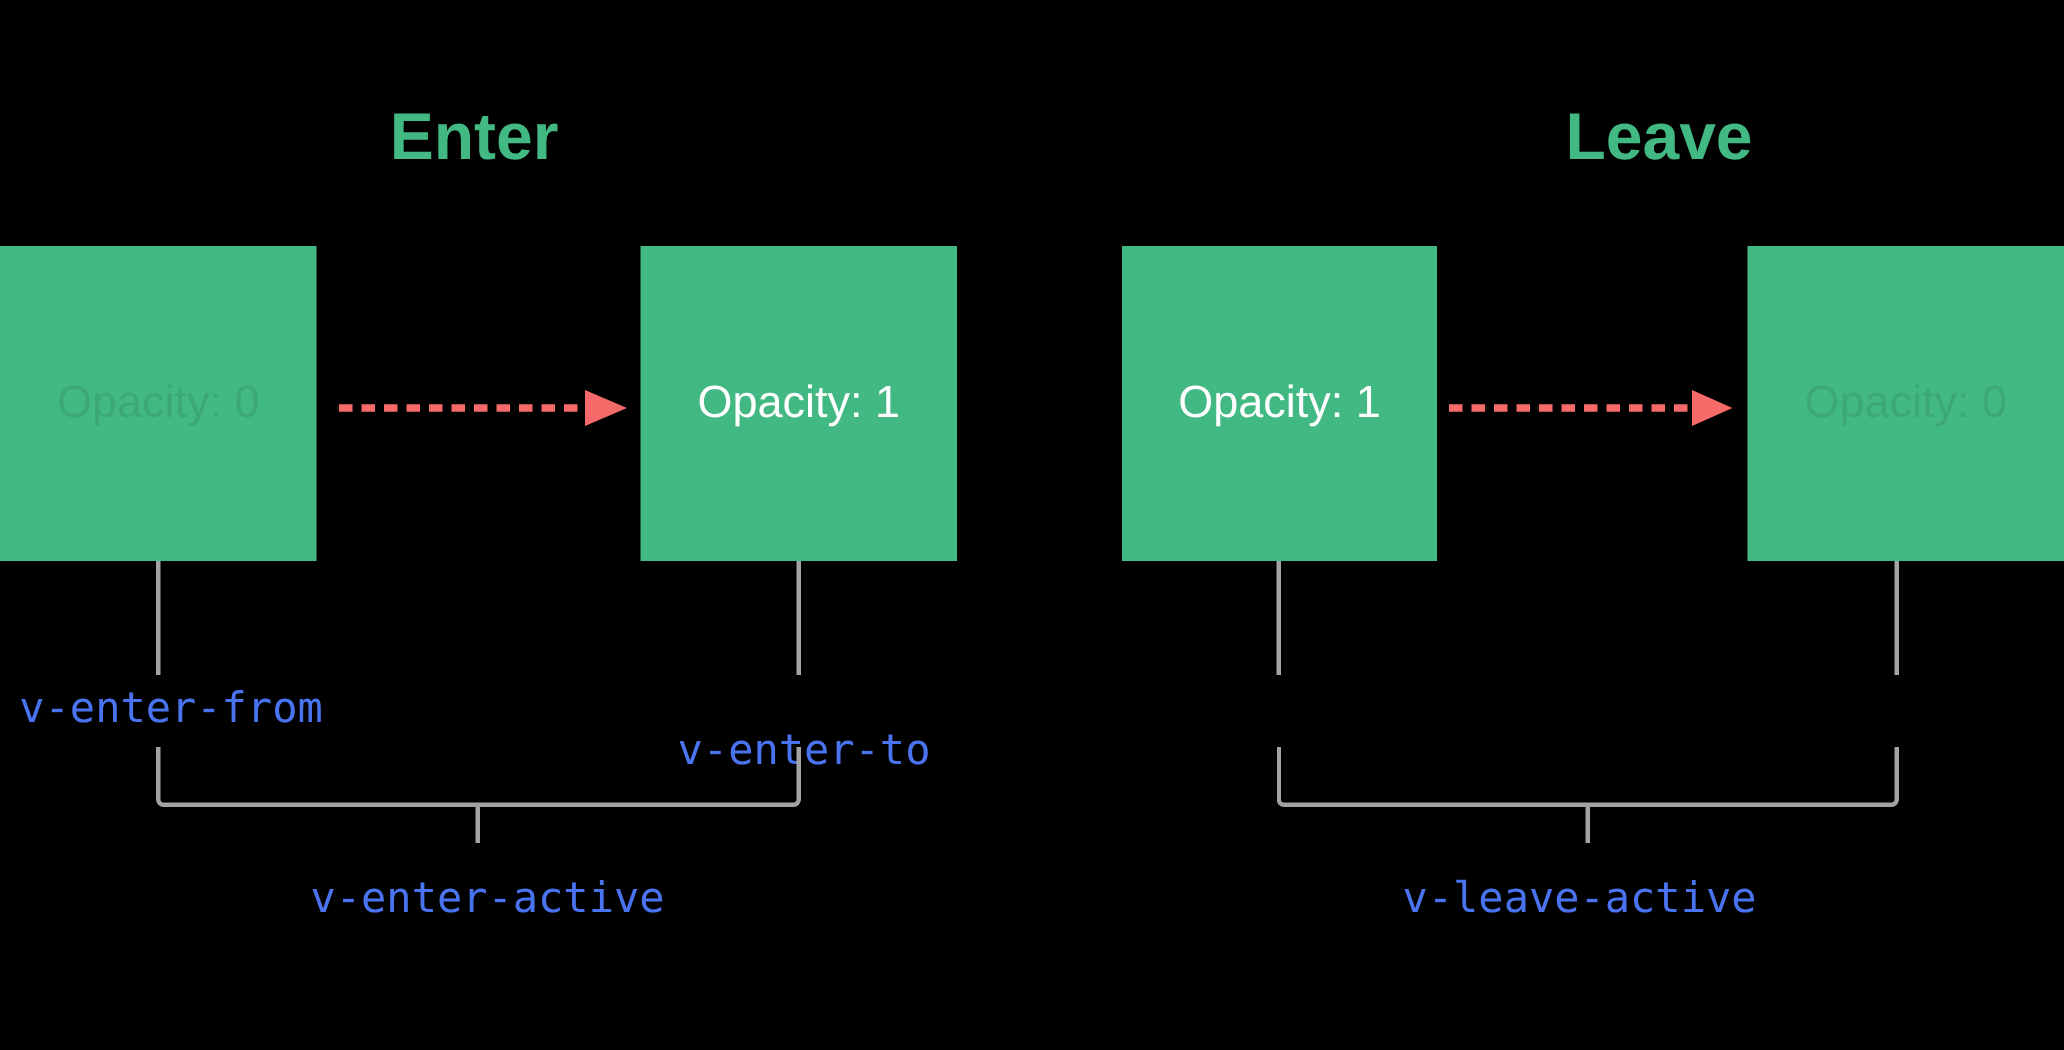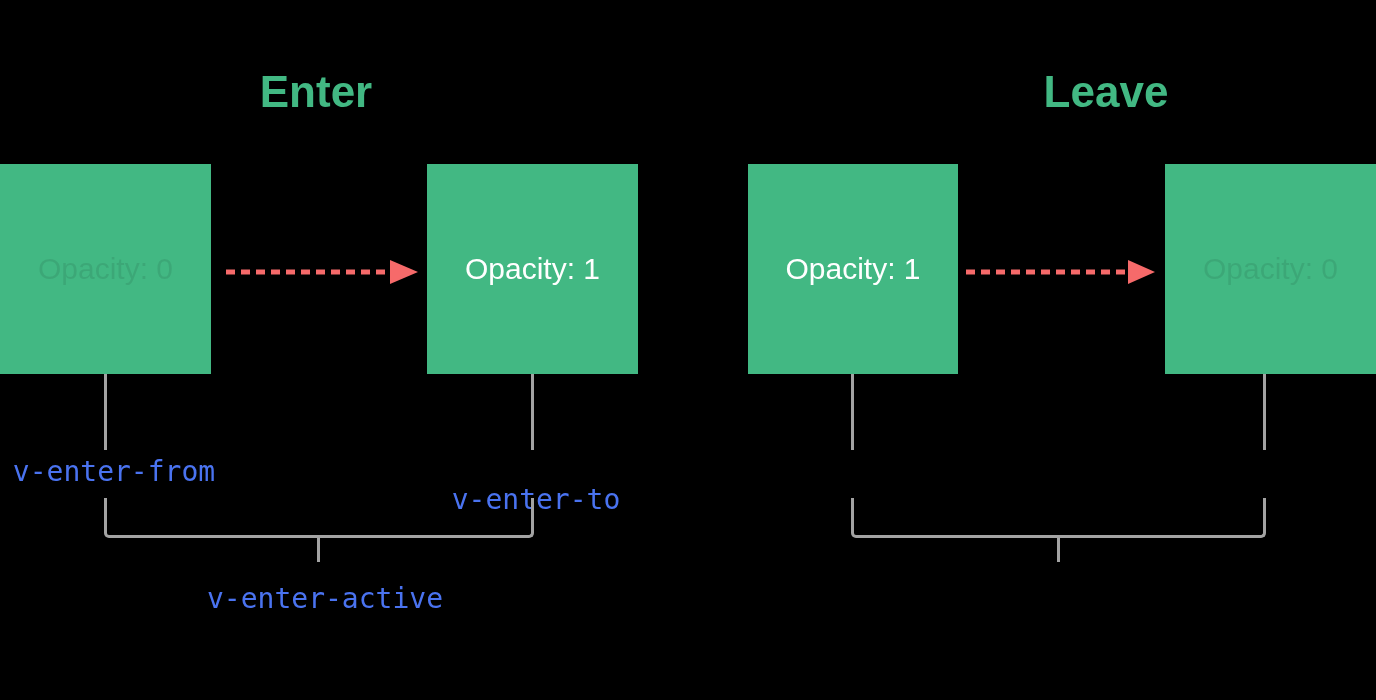--- a/index.html
+++ b/index.html
@@ -153,14 +153,15 @@
 
   <div class="class-label fromto-label" id="label-enter-from">v-enter-from</div>
   <div class="class-label fromto-label" id="label-enter-to">v-enter-to</div>
 
   <div class="bracket" id="bracket-enter"></div>
   <div class="bracket-stub" id="stub-enter"></div>
   <div class="bracket" id="bracket-leave"></div>
   <div class="bracket-stub" id="stub-leave"></div>
 
   <div class="class-label active-label" id="label-enter-active">v-enter-active</div>
+  <div class="class-label active-label" id="label-leave-active">v-leave-active</div>
 
 </div>
 
 </body></html>

